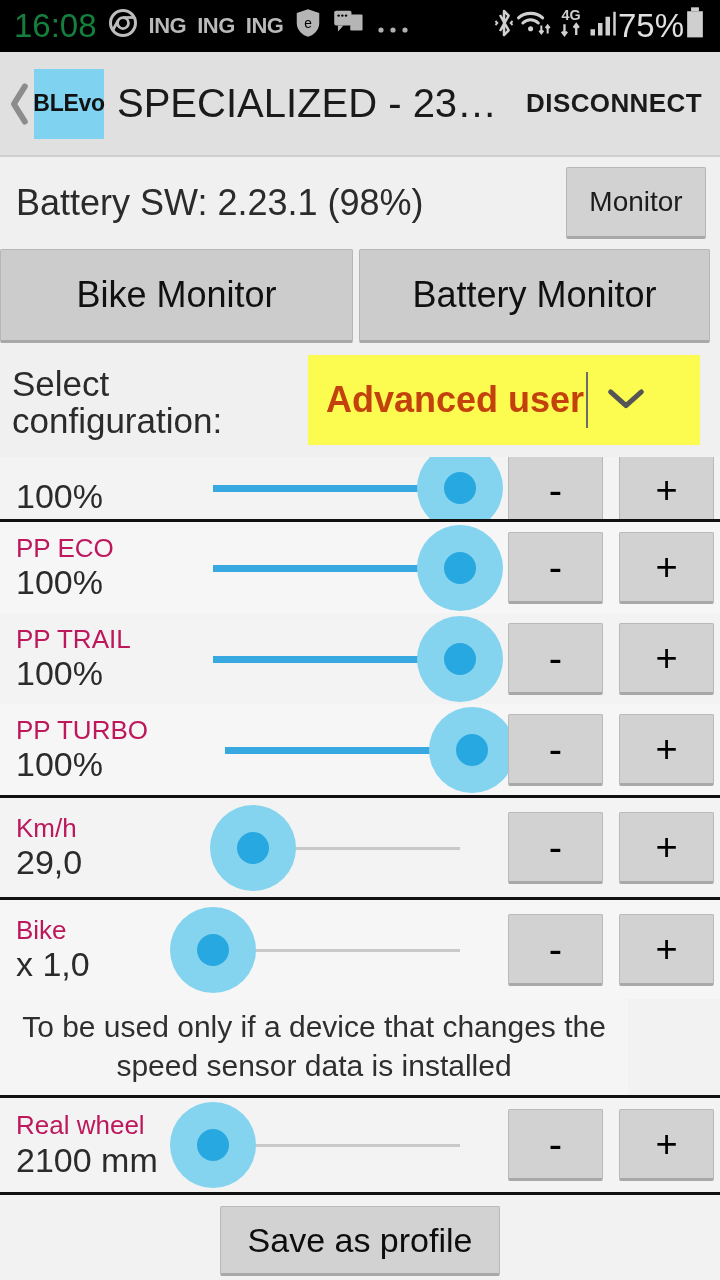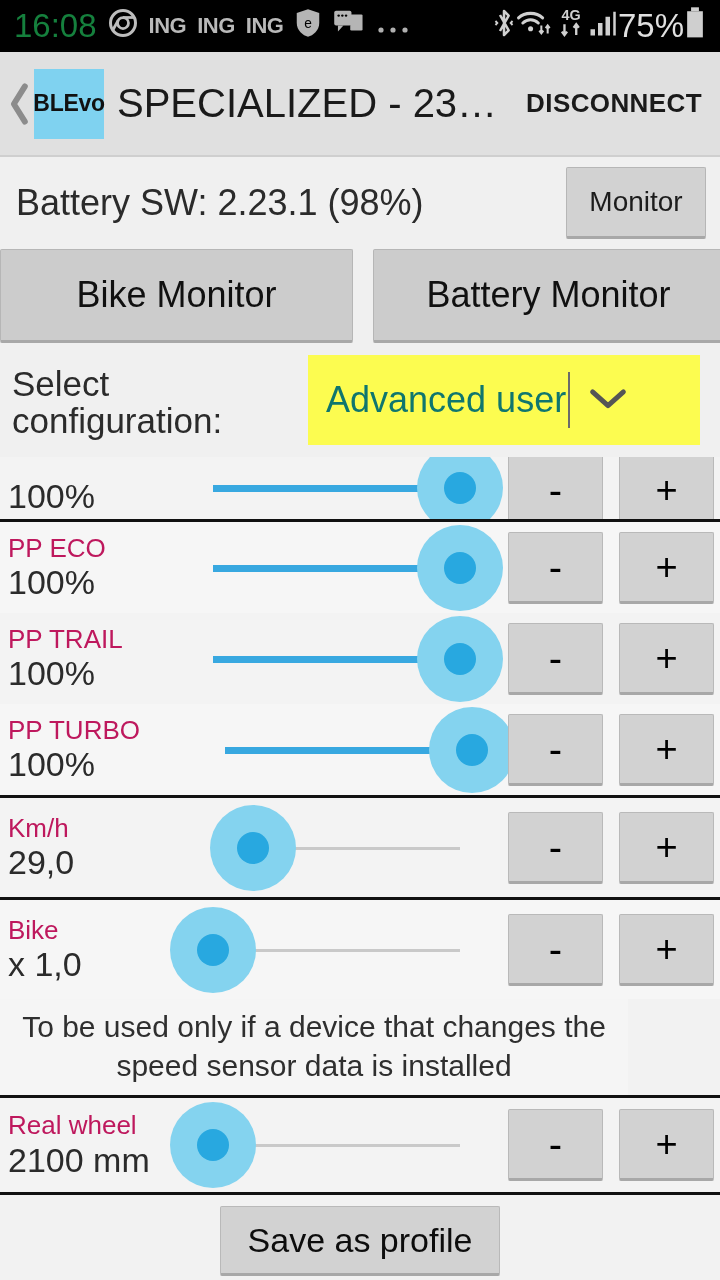--- a/index.html
+++ b/index.html
@@ -71,21 +71,21 @@
     border: 1px solid #b6b6b6;
     border-bottom: 3px solid #a8a8a8;
     border-radius: 2px;
     font-size: 28px; color: #1c1c1c;
     font-family: inherit;
   }
 
   
   #monitor-row {
     width: 720px; height: 98px;
-    display: flex; gap: 20px;
+    display: flex; gap: 6px;
     padding: 0 0 0 0;
     background: #f0f0f0;
   }
   .monitor-btn {
     height: 94px; flex: 1;
     background: #cccccc;
     border: 1px solid #b6b6b6;
     border-bottom: 3px solid #a8a8a8;
     border-radius: 2px;
     font-size: 36px; color: #101010;
@@ -106,38 +106,38 @@
     font-size: 35px; color: #2b2b2b;
     line-height: 1.07; width: 290px;
   }
   #config-dropdown {
     position: absolute; left: 308px; top: 8px;
     width: 392px; height: 90px;
     background: #fcfc50;
     display: flex; align-items: center;
     padding-left: 18px;
   }
-  #config-value { font-size: 36px; font-weight: normal; color: #0f766e; white-space: nowrap; text-align: right; }
+  #config-value { font-size: 36px; font-weight: bold; color: #c2410c; white-space: nowrap; text-align: right; }
   #config-caret-sep {
     width: 2px; height: 56px; background: #6b6b6b;
     margin-left: 2px; margin-right: 18px;
   }
 
   
   #slider-list { width: 720px; background: #f2f2f2; }
   .srow {
     width: 720px; position: relative;
     display: flex; align-items: center;
     background: #f3f3f3;
   }
   .srow.alt { background: #f6f6f6; }
   .hr-black { width: 720px; height: 3px; background: #111; }
 
   .slabels {
-    width: 205px; padding-left: 8px;
+    width: 205px; padding-left: 16px;
     display: flex; flex-direction: column; justify-content: flex-start;
     z-index: 2;
   }
   .slabel-name { font-size: 26px; color: #be185d; line-height: 1.12; white-space: nowrap; }
   .slabel-val  { font-size: 34px; color: #2b2b2b; line-height: 1.12; white-space: nowrap; }
 
   .slider-wrap {
     position: relative; width: 285px; height: 100%;
     display: flex; align-items: center;
   }

